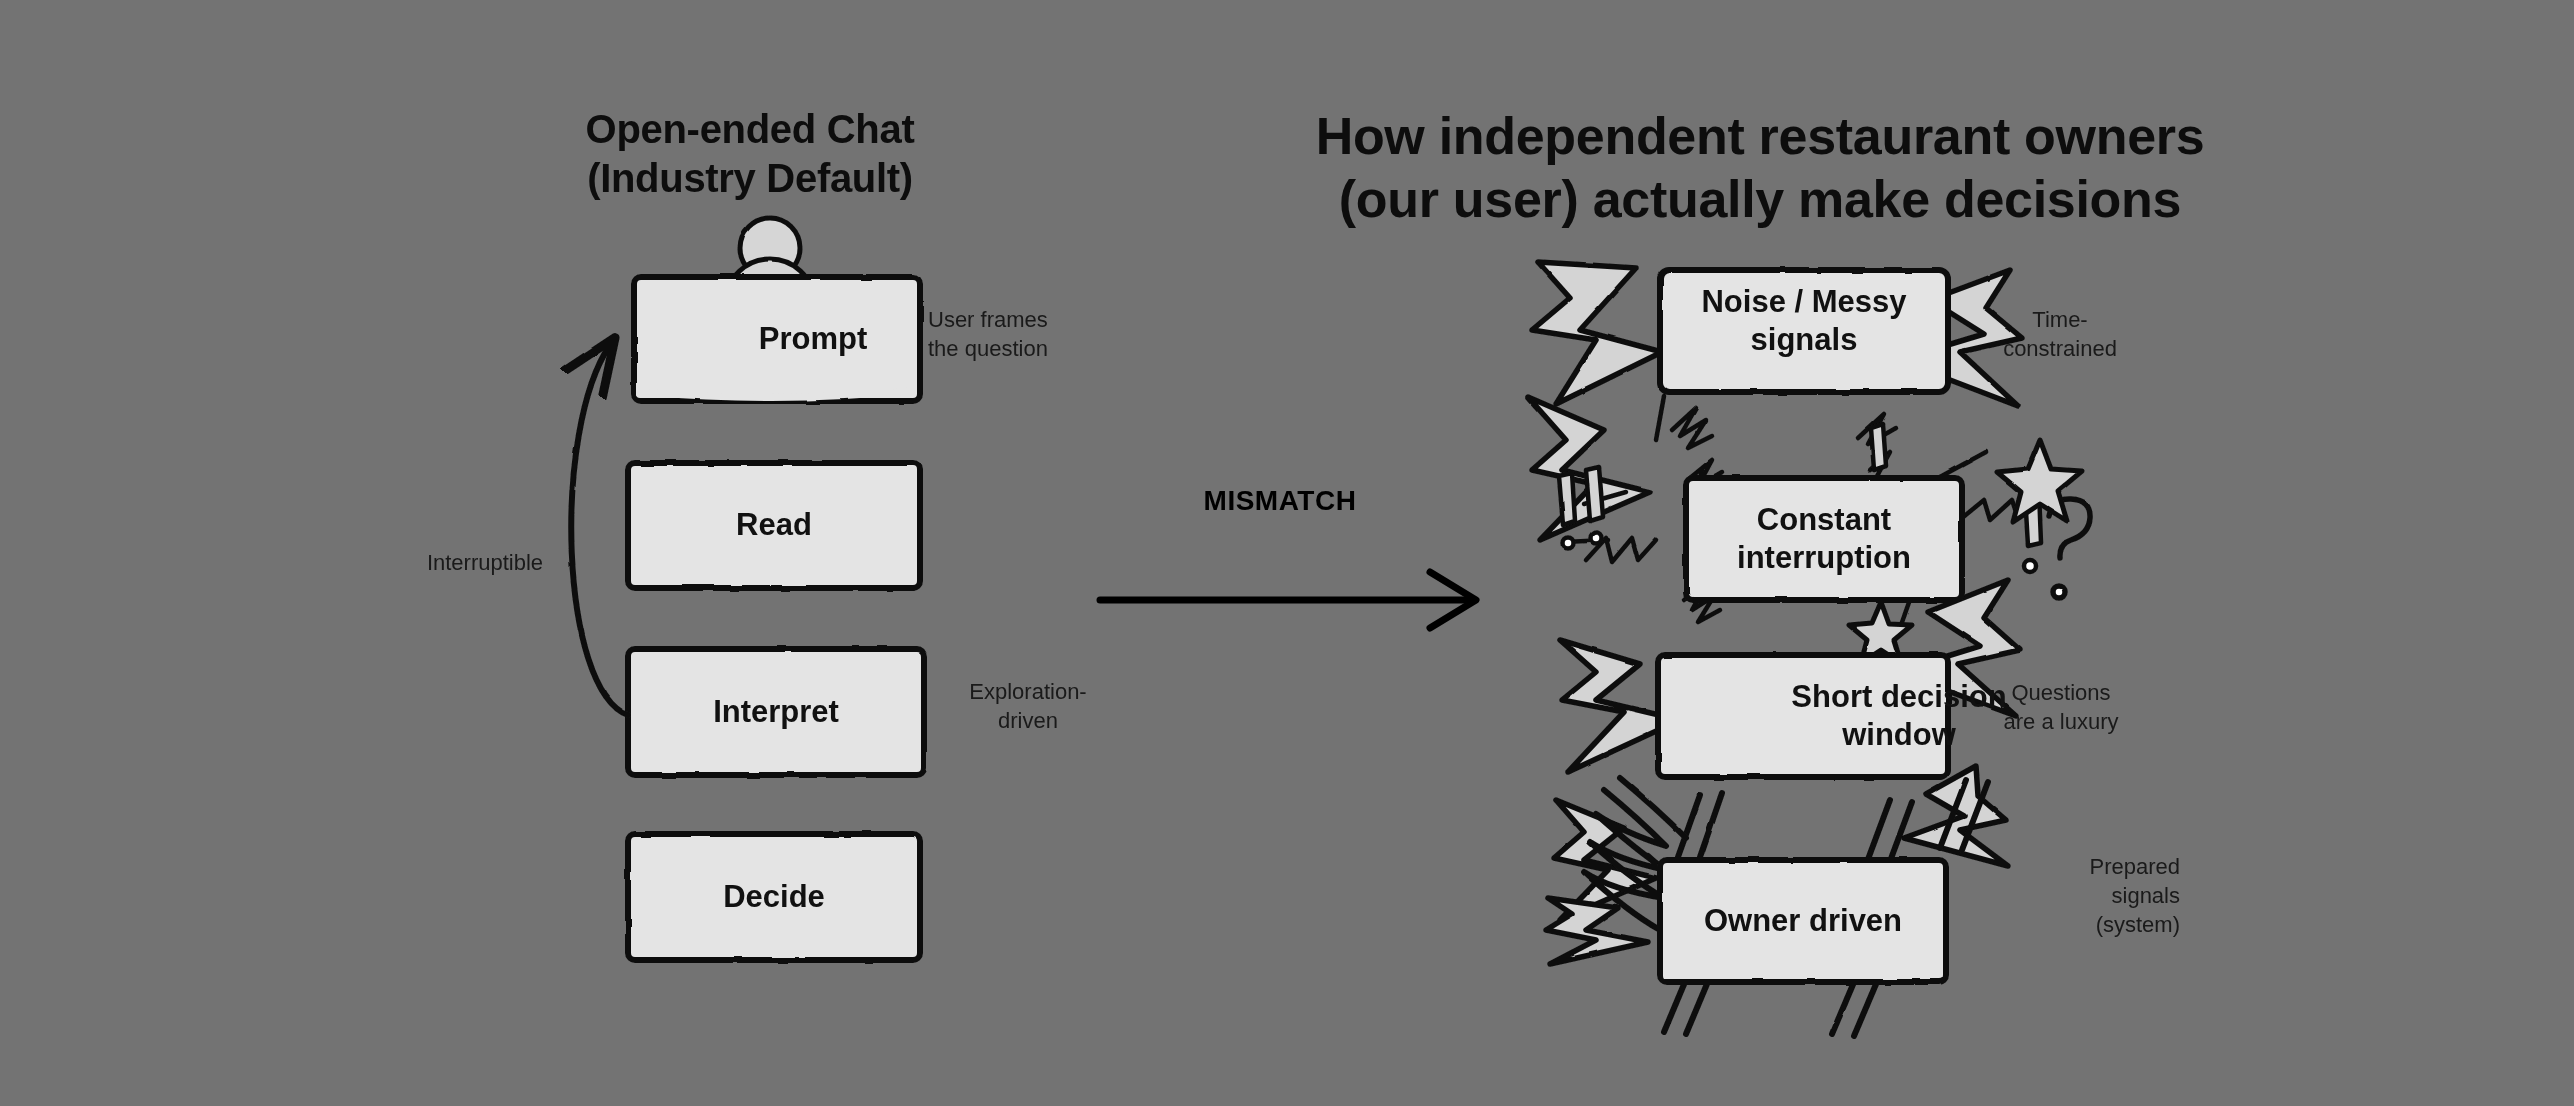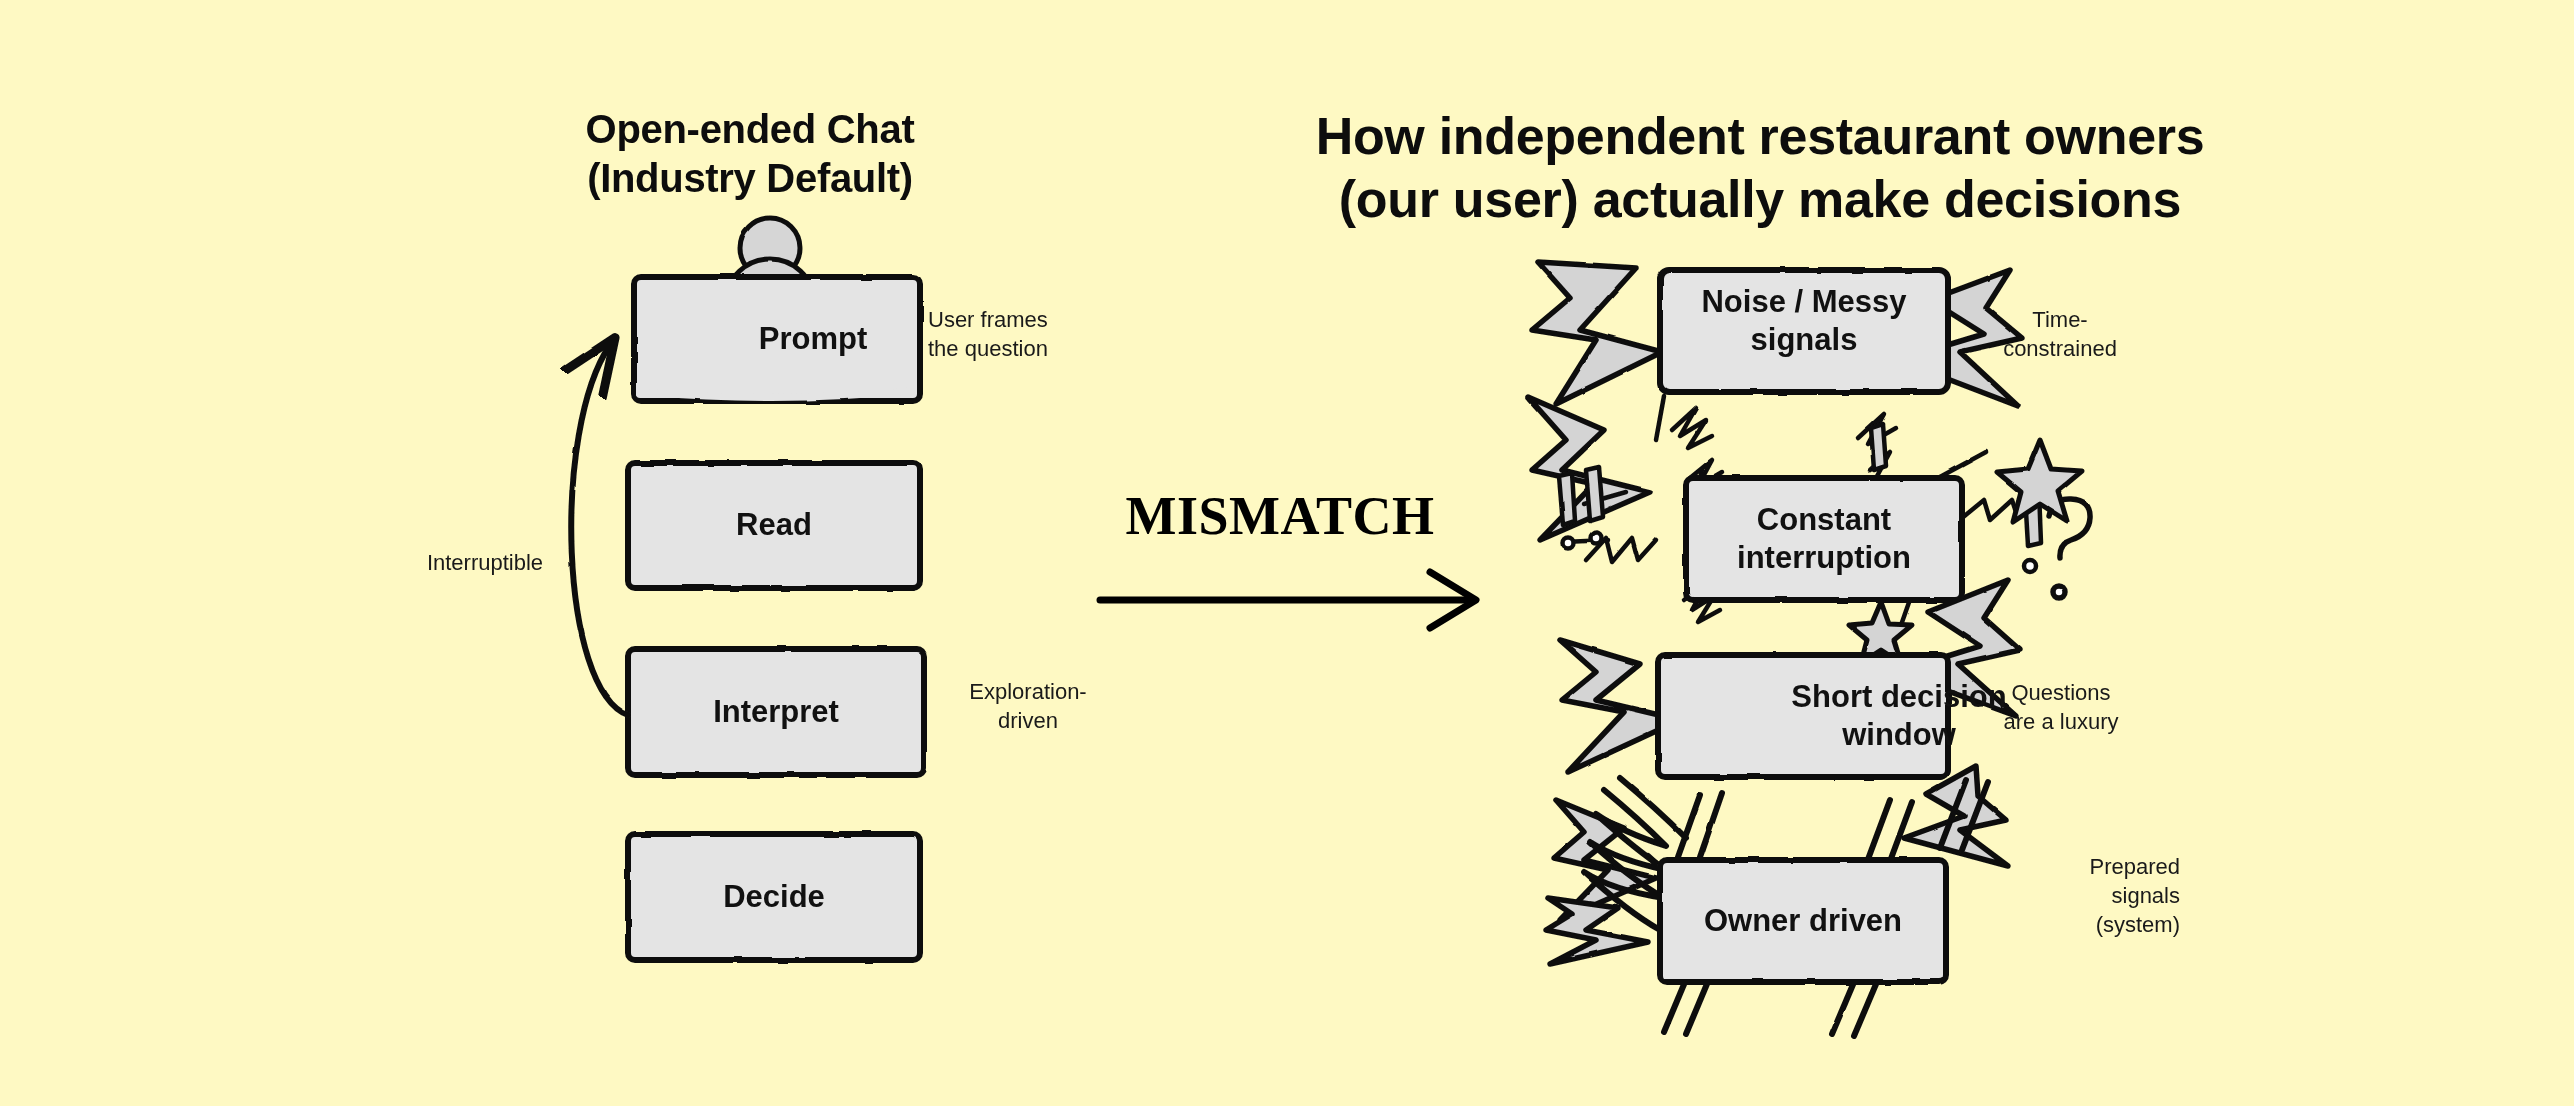--- a/index.html
+++ b/index.html
@@ -9,21 +9,21 @@
     background: #ffffff;
   }
   body {
     font-family: "Liberation Sans", "DejaVu Sans", sans-serif;
     color: #111111;
   }
   #stage {
     position: relative;
     width: 2574px;
     height: 1106px;
-    background: #fef9c3;
+    background: #737373;
     overflow: hidden;
   }
   .panel-title {
     position: absolute;
     text-align: center;
     font-weight: 700;
     color: #0d0d0d;
     line-height: 1.22;
     letter-spacing: -0.3px;
     white-space: pre-line;
@@ -69,25 +69,24 @@
     color: #1a1a1a;
     white-space: pre-line;
   }
   .annot.left-align { text-align: right; }
   #mismatch-label {
     position: absolute;
     left: 1120px;
     top: 485px;
     width: 320px;
     text-align: center;
-    font-size: 54px;
+    font-size: 28px;
     font-weight: 700;
     letter-spacing: 0.5px;
     color: #000000;
-    font-family: Liberation Serif, serif;
   }
 </style>
 </head>
 <body>
 
 <div id="stage">
 
   <div class="panel-title" id="left-title">Open-ended Chat
 (Industry Default)</div>
 

